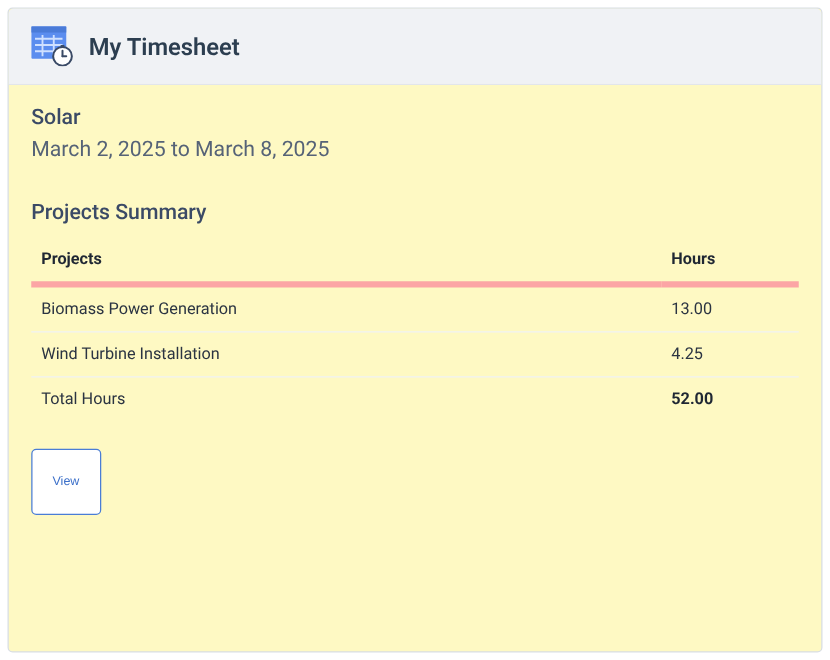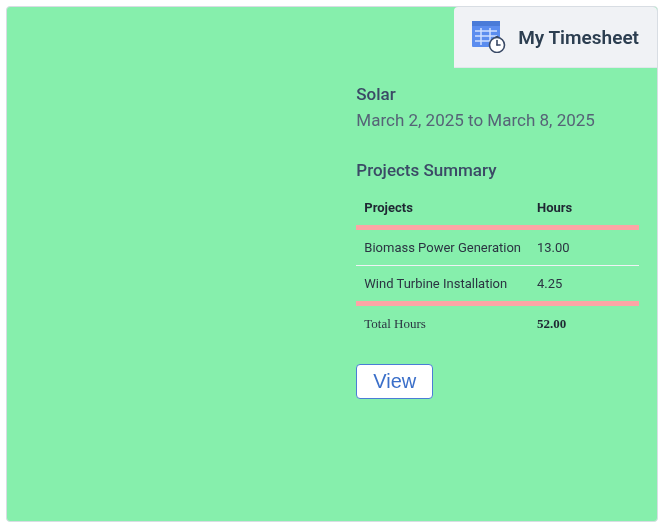--- a/index.html
+++ b/index.html
@@ -10,26 +10,25 @@
     body {
       font-family: -apple-system, BlinkMacSystemFont, "Segoe UI", Roboto, "Helvetica Neue", Arial, sans-serif;
       background: #fff;
       width: 664px;
       height: 528px;
       padding: 6px;
     }
     .card {
       border: 1px solid #d8dde3;
       border-radius: 4px;
-      background: #86efac;
+      background: #fef9c3;
       width: 100%;
       height: 100%;
       display: flex;
       flex-direction: column;
-      align-items: flex-end;
     }
     .card-header {
       background: #f0f2f5;
       border-bottom: 1px solid #e2e6eb;
       padding: 14px 18px;
       display: flex;
       align-items: center;
       gap: 12px;
       border-radius: 4px 4px 0 0;
     }
@@ -83,38 +82,37 @@
     th.hours-col, td.hours-col {
       width: 110px;
     }
     td {
       font-size: 13px;
       color: #2b3442;
       padding: 10px 8px;
       border-bottom: 1px solid #f0f2f5;
     }
     tr.total-row td {
-      border-top: 5px solid #fca5a5;
+      border-top: 1px solid #fca5a5;
       border-bottom: none;
-      font-family: Liberation Serif, serif;
     }
     tr.total-row td.hours-col {
       font-weight: 700;
       color: #1f2733;
     }
     .actions {
       margin-top: 22px;
     }
     .view-btn {
       background: #fff;
       border: 1px solid #4a7dd6;
       color: #3b6fc9;
-      font-size: 20px;
+      font-size: 10px;
       font-weight: 500;
-      padding: 5px 16px;
+      padding: 20px 16px;
       border-radius: 4px;
       cursor: pointer;
     }
   </style>
 </head>
 <body>
 
 <div class="card">
   <div class="card-header">
     <div class="header-icon">

